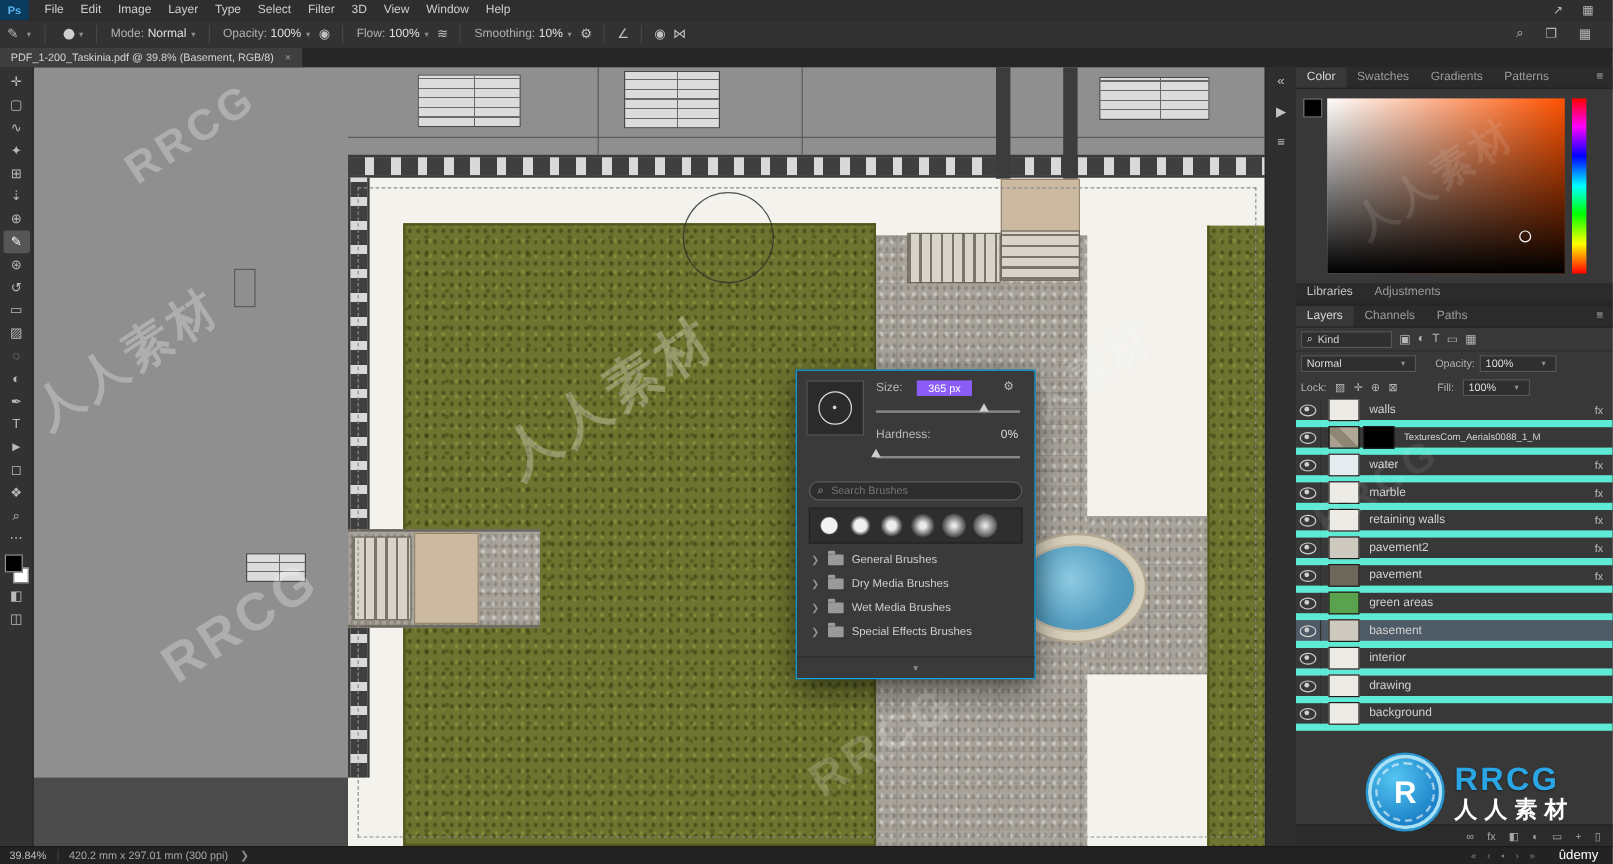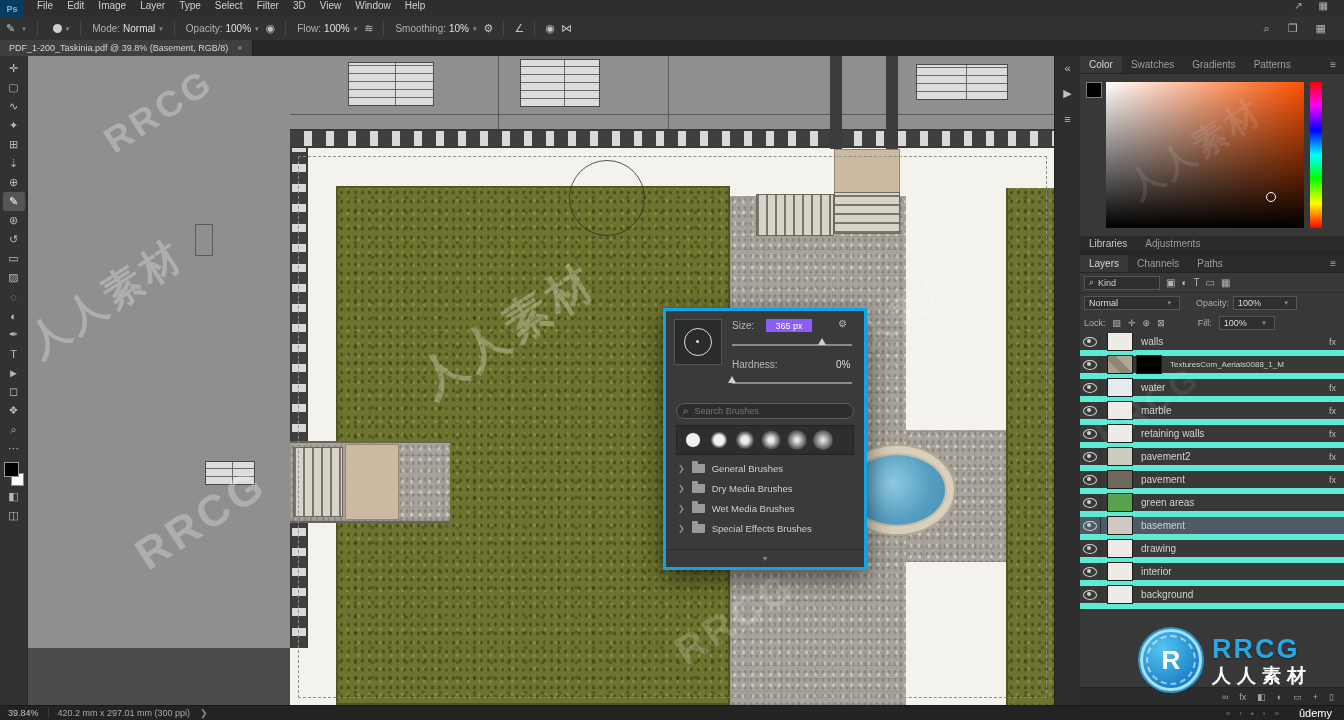--- a/index.html
+++ b/index.html
@@ -1,20 +1,20 @@
 <!DOCTYPE html>
 <html><head>
 <meta charset="utf-8">
 <style>
   html,body{margin:0;padding:0}
   #app{position:relative;width:1344px;height:720px;background:#323232;font-family:"Liberation Sans",sans-serif;overflow:hidden}
   .abs{position:absolute}
 
   
-  #menubar{position:absolute;left:0;top:0;width:1344px;height:17px;background:#2e2e2e;border-bottom:1px solid #1f1f1f;display:flex;z-index:20}
+  #menubar{position:absolute;left:0;top:0;width:1344px;height:17px;background:#2e2e2e;border-bottom:1px solid #1f1f1f;display:flex;align-items:center;z-index:20}
   .pslogo{width:24px;height:17px;background:#0a3c5f;color:#5cb8f2;font-size:9px;font-weight:bold;display:flex;align-items:center;justify-content:center;margin-right:6px}
   .mi{color:#cfcfcf;font-size:10px;padding:0 7px}
   .mb-right{margin-left:auto;display:flex;gap:16px;padding-right:16px;color:#b5b5b5;font-size:10px}
 
   
   #optionsbar{position:absolute;left:0;top:17px;width:1344px;height:23px;background:#323232;border-bottom:1px solid #1e1e1e;display:flex;align-items:center;font-size:10px;color:#c6c6c6;z-index:20}
   .sep{width:1px;height:15px;background:#464646;margin:0 7px}
   .ob-label{color:#b0b0b0;margin:0 3px 0 4px}
   .ob-value{color:#e0e0e0}
   .ob-caret{color:#8f8f8f;font-size:7px;margin:0 4px}
@@ -45,21 +45,21 @@
   .hatchv{background:repeating-linear-gradient(90deg,#7a756b 0 2px,#d8d4ca 2px 9px);border:1px solid #6d685e;box-sizing:border-box}
   .hatchh{background:repeating-linear-gradient(0deg,#7a756b 0 2px,#d8d4ca 2px 9px);border:1px solid #6d685e;box-sizing:border-box}
   .cadtable{background:#dcdcdc;border:1px solid #4a4a4a;background-image:repeating-linear-gradient(0deg,transparent 0 7px,#6a6a6a 7px 8px),linear-gradient(90deg,transparent 0 55%,#6a6a6a 55%,#6a6a6a calc(55% + 1px),transparent calc(55% + 1px));box-sizing:border-box}
   .cadline{background:#5a5a5a}
   #pool{border-radius:50%;background:#d8cfbc;border:2px solid #b3a892;box-sizing:border-box}
   #pool-inner{position:absolute;left:7px;top:7px;right:7px;bottom:7px;border-radius:50%;background:radial-gradient(circle at 45% 40%,#8fcbe2 0%,#569fc2 55%,#4690b4 100%);border:2px solid #c6bda8}
   #brush-cursor{width:74px;height:74px;border:1px solid rgba(45,45,45,.8);border-radius:50%}
   .wm{position:absolute;color:rgba(255,255,255,.28);font-weight:bold;transform:rotate(-33deg);white-space:nowrap;pointer-events:none;letter-spacing:4px;z-index:5}
 
   
-  #brush-popup{position:absolute;left:663px;top:308px;width:198px;height:256px;background:#3a3a3a;border:3px solid #0ea5e9;box-shadow:0 8px 24px rgba(0,0,0,.55);z-index:30;font-size:10px;color:#c9c9c9}
+  #brush-popup{position:absolute;left:663px;top:308px;width:198px;height:256px;background:#3a3a3a;border:1px solid #0ea5e9;box-shadow:0 8px 24px rgba(0,0,0,.55);z-index:30;font-size:10px;color:#c9c9c9}
   .bp-preview{position:absolute;left:8px;top:8px;width:46px;height:44px;background:#2b2b2b;border:1px solid #555}
   .bp-circle{position:absolute;left:9px;top:8px;width:26px;height:26px;border:1px solid #dcdcdc;border-radius:50%}
   .bp-circle::after{content:"";position:absolute;left:11px;top:11px;width:3px;height:3px;background:#dcdcdc;border-radius:50%}
   .bp-sizeval{position:absolute;left:100px;top:8px;width:46px;height:13px;background:#8b5cf6;color:#fff;font-size:9px;display:flex;align-items:center;justify-content:center}
   .slider{position:absolute;height:2px;background:#8a8a8a}
   .slider-handle{position:absolute;width:0;height:0;border-left:4px solid transparent;border-right:4px solid transparent;border-bottom:7px solid #cfcfcf}
   .bp-search{position:absolute;left:10px;top:92px;width:178px;height:16px;background:#2d2d2d;border:1px solid #5c5c5c;border-radius:9px;display:flex;align-items:center;box-sizing:border-box;padding:0 6px;gap:4px;color:#9a9a9a}
   .bp-search input{background:transparent;border:none;outline:none;color:#bbb;font-size:9px;width:130px;font-family:"Liberation Sans",sans-serif}
   .bp-strip{position:absolute;left:10px;top:114px;width:178px;height:30px;background:#2e2e2e;border:1px solid #222;display:flex;align-items:center;gap:6px;padding:0 6px;box-sizing:border-box}
   .dot{width:20px;height:20px;border-radius:50%;flex:none}
@@ -461,28 +461,28 @@
             <span class="eye"></span>
           </span>
         <span class="thumb t-stone"></span>
         <span class="lname">basement</span>
       </div>
       <div class="lrow">
         <span class="eyebox">
             <span class="eye"></span>
           </span>
         <span class="thumb"></span>
+        <span class="lname">interior</span>
+      </div>
+      <div class="lrow">
+        <span class="eyebox">
+            <span class="eye"></span>
+          </span>
+        <span class="thumb"></span>
         <span class="lname">drawing</span>
-      </div>
-      <div class="lrow">
-        <span class="eyebox">
-            <span class="eye"></span>
-          </span>
-        <span class="thumb"></span>
-        <span class="lname">interior</span>
       </div>
       <div class="lrow">
         <span class="eyebox">
             <span class="eye"></span>
           </span>
         <span class="thumb"></span>
         <span class="lname">background</span>
       </div>
     </div>
 

